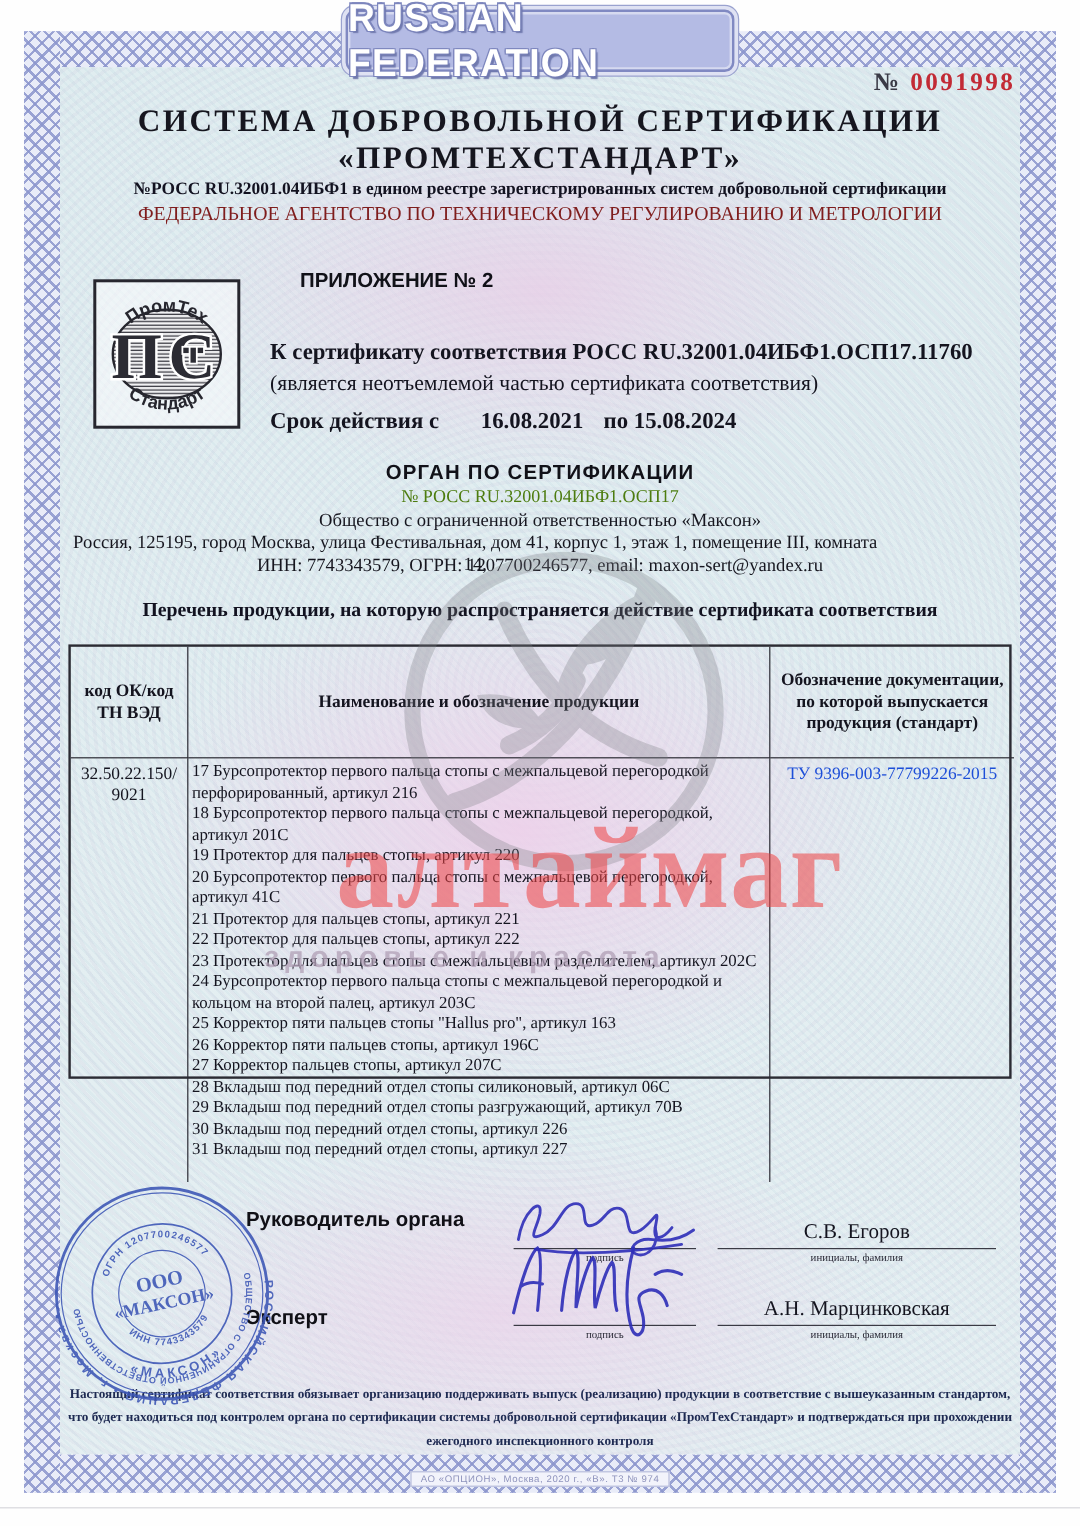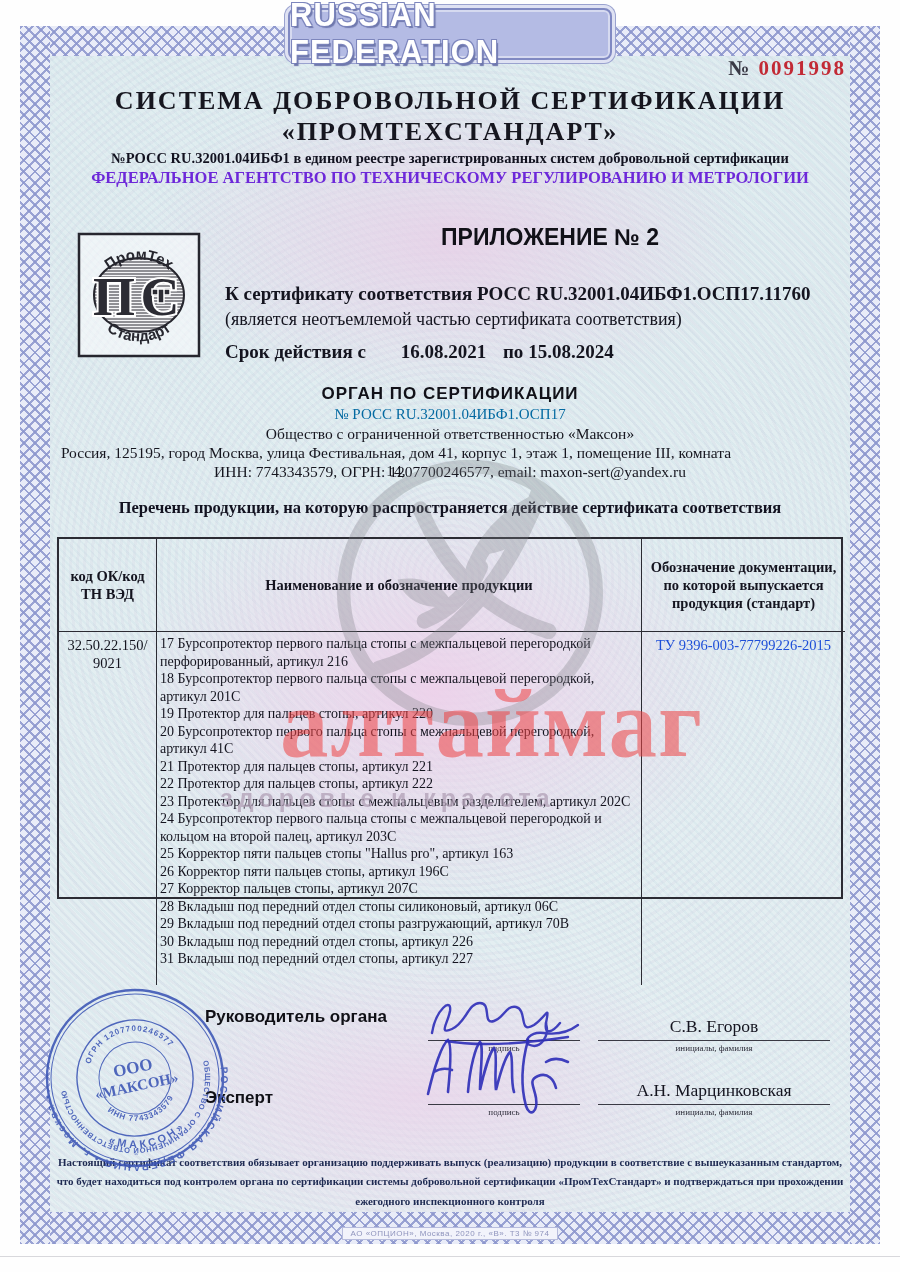--- a/index.html
+++ b/index.html
@@ -40,33 +40,33 @@
   .badge span { font-family:"Liberation Sans", sans-serif; font-weight:bold; font-size:31px;
     letter-spacing:1px; color:#ffffff; transform:scaleY(1.05);
     text-shadow:-1px -1px 0 #7d86bd, 1px -1px 0 #7d86bd, -1px 1px 0 #7d86bd, 2px 2px 1px #6f78ad; }
   .doc-number { left:650px; top:56px; width:196px; text-align:right; font-size:21px; letter-spacing:2px; font-weight:bold; }
   .doc-number .nsign { color:#3a3a46; }
   .doc-number .ndigits { color:#c22a35; }
 
   .title1 { left:50px; top:86px;  width:800px; font-size:26px; font-weight:bold; letter-spacing:2px; color:#16161f; }
   .title2 { left:50px; top:117px; width:800px; font-size:26px; font-weight:bold; letter-spacing:2px; color:#16161f; }
   .registry { left:50px; top:150px; width:800px; font-size:14.5px; font-weight:bold; color:#121220; }
-  .agency   { left:50px; top:168px; width:800px; font-size:16.5px; font-weight:bold; color:#6d28d9; }
+  .agency   { left:50px; top:168px; width:800px; font-size:16.5px; font-weight:normal; color:#7f1d1d; }
 
   
   .annex-title { left:250px; top:224px; width:600px; font-family:"Liberation Sans", sans-serif;
-    font-size:23px; font-weight:bold; color:#111118; text-align:center; }
+    font-size:17px; font-weight:bold; color:#111118; text-align:left; }
   .cert-line { left:225px; top:283px; width:620px; font-size:19px; font-weight:bold; color:#14141f; }
   .cert-note { left:225px; top:309px; width:620px; font-size:18px; color:#14141f; }
   .validity  { left:225px; top:341px; width:620px; font-size:19px; font-weight:bold; color:#14141f; }
   .validity .gap1 { margin-left:30px; } .validity .gap2 { margin-left:12px; } .validity .gap3 { }
 
   
   .org-title   { left:50px; top:384px; width:800px; font-family:"Liberation Sans", sans-serif; font-size:17px; font-weight:bold; letter-spacing:1px; color:#111118; }
-  .org-number  { left:50px; top:406px; width:800px; font-size:15px; color:#0369a1; }
+  .org-number  { left:50px; top:406px; width:800px; font-size:15px; color:#4d7c0f; }
   .org-name    { left:50px; top:425px; width:800px; font-size:15.5px; color:#16161f; }
   .org-address { left:50px; top:444px; width:692px; font-size:15.5px; color:#16161f; }
   .org-contact { left:50px; top:463px; width:800px; font-size:15.5px; color:#16161f; }
 
   .products-heading { left:55px; top:498px; width:790px; font-size:16.5px; font-weight:bold; color:#121220; }
 
   
   .ptable { left:57px; top:537px; width:786px; height:362px; z-index:4;
     display:grid; grid-template-columns:98px 485px 203px; grid-template-rows:93px 353px;
     border:2px solid #2b2b33; }

